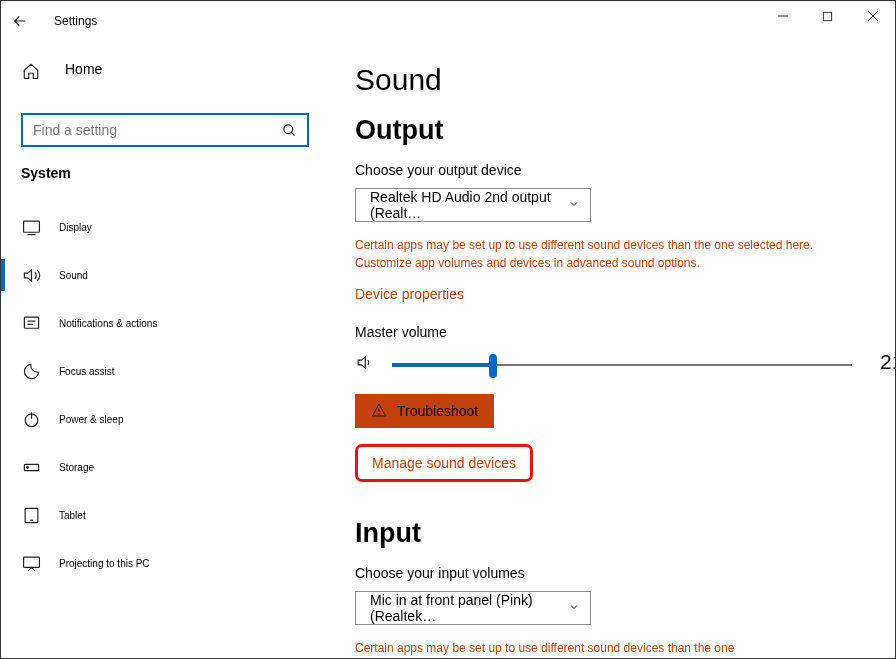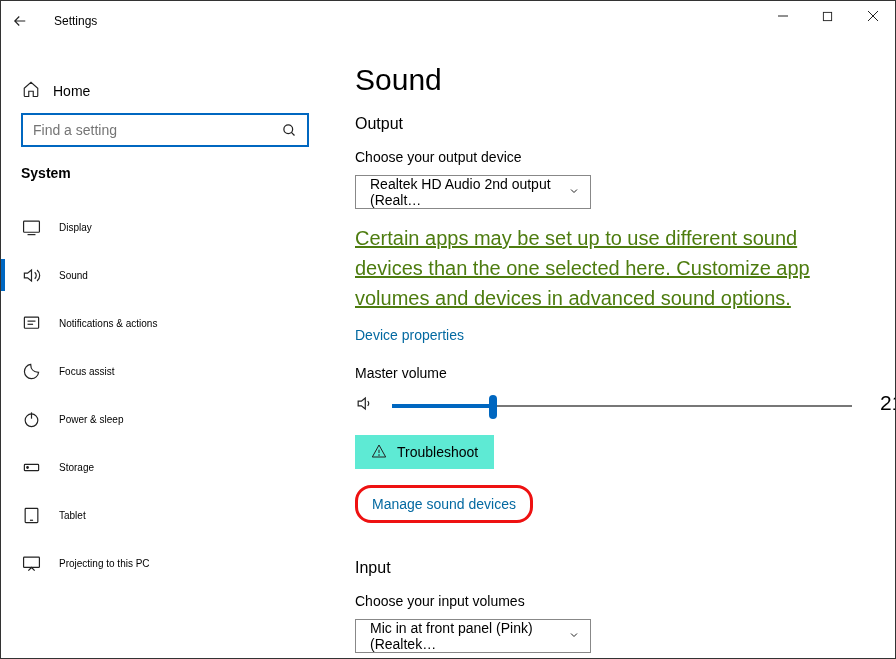--- a/index.html
+++ b/index.html
@@ -36,21 +36,21 @@
     width: 45px; height: 30px; display:flex; align-items:center; justify-content:center;
     cursor:pointer; font-size:13px;
   }
   .container { display:flex; height: calc(100% - 40px); }
   .sidebar {
     width: 328px;
     padding: 20px 20px 0 20px;
     position: relative;
   }
   .home-row {
-    display:flex; align-items:flex-end; gap:12px; height:38px; cursor:pointer;
+    display:flex; align-items:flex-start; gap:24px; height:38px; cursor:pointer;
     margin-bottom: 14px;
   }
   .icon { width:20px; height:20px; display:flex; align-items:center; justify-content:center; color:#222;}
   .home-row .label { font-size:14px; }
   .search {
     border: 2px solid #0067c0;
     height: 34px;
     display:flex; align-items:center;
     padding: 0 8px;
     margin-bottom: 18px;
@@ -74,43 +74,43 @@
   }
   .main {
     flex:1;
     padding: 22px 26px 0 26px;
     overflow-y:auto;
     position:relative;
   }
   .main::-webkit-scrollbar { width:4px; }
   .main::-webkit-scrollbar-thumb { background:#666; }
   h1 { font-weight:400; font-size:30px; margin:0 0 18px 0; }
-  h2 { font-weight:400; font-size:16px; margin:0 0 16px 0; }
+  h2 { font-weight:700; font-size:27px; margin:0 0 16px 0; }
   .field-label { font-size:14px; margin-bottom:10px; }
   .dropdown {
     border:1px solid #888; height:34px; width:236px;
     display:flex; align-items:center; justify-content:space-between;
     padding:0 10px 0 14px; cursor:pointer; font-size:14px;
     margin-bottom:14px;
   }
-  .muted { color:#4d7c0f; font-size:20px; line-height:1.5; margin-bottom:14px; max-width:470px;text-decoration:underline;}
-  .link { color:#0369a1; cursor:pointer; font-size:14px; display:inline-block;}
+  .muted { color:#c2410c; font-size:12px; line-height:1.5; margin-bottom:14px; max-width:470px;}
+  .link { color:#c2410c; cursor:pointer; font-size:14px; display:inline-block;}
   .vol-row { display:flex; align-items:center; gap:18px; margin:10px 0 20px 0;}
   .slider-wrap { flex:1; position:relative; padding-top:6px;}
   .slider-track { height:2px; background:#777; position:relative; width:460px;}
   .slider-fill { position:absolute; left:0; top:0; height:4px; background:#0067c0; margin-top:-1px;}
   .slider-thumb { position:absolute; top:-10px; width:8px; height:24px; background:#0067c0; border-radius:4px;}
   .vol-num { font-size:21px; width:40px; text-align:right; margin-left:10px;}
   .btn-gray {
-    background:#5eead4; border:none; height:34px; padding:8px 16px;
+    background:#c2410c; border:none; height:34px; padding:8px 16px;
     display:inline-flex; align-items:center; gap:10px; cursor:pointer; font-size:14px;
     margin-bottom:16px;
   }
   .highlight-box {
-    border:3px solid #e11; border-radius:16px;
+    border:3px solid #e11; border-radius:7px;
     display:inline-block; padding:8px 14px;
   }
   .section-gap { margin-top:36px; }
   svg { stroke:#222; }
 </style>
 </head>
 <body>
 
 <div class="titlebar">
   <div class="back">

